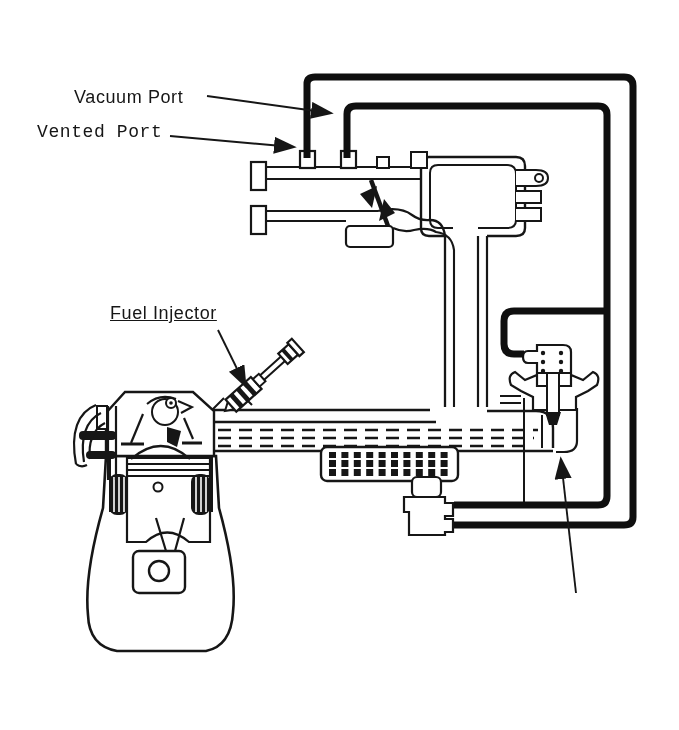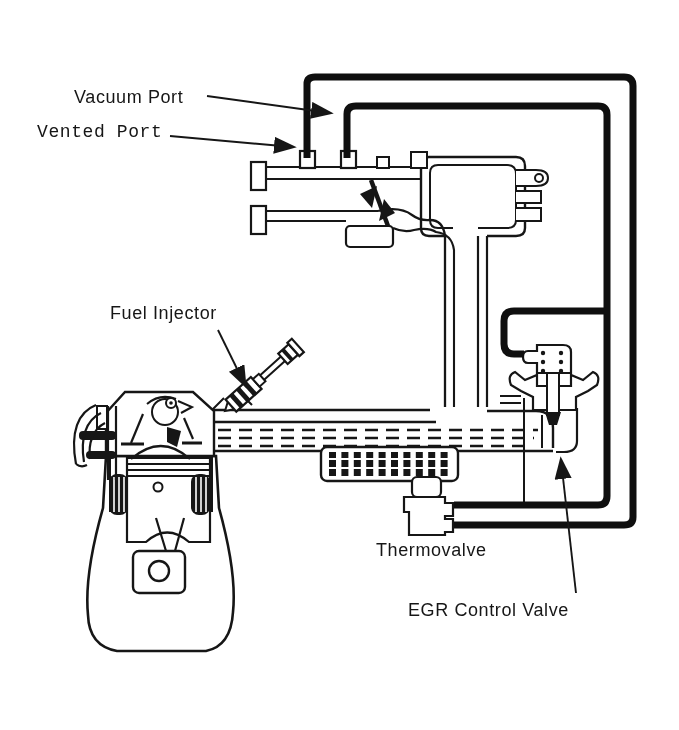--- a/index.html
+++ b/index.html
@@ -7,21 +7,21 @@
     position:relative;width:679px;height:730px;background:#fff;overflow:hidden;
     font-family:"Liberation Sans", sans-serif;
   }
   .stage svg{position:absolute;left:0;top:0;}
   .diagram-label{
     position:absolute;color:#161616;font-size:18px;letter-spacing:.6px;
     white-space:nowrap;line-height:1;font-family:"Liberation Sans", sans-serif;
   }
   .lbl-vacuum{left:74px;top:88px;}
   .lbl-vented{left:37px;top:123px;font-family:Liberation Mono, monospace;}
-  .lbl-injector{left:110px;top:304px;}
+  .lbl-injector{left:110px;top:304px;text-decoration:underline;}
   .lbl-thermo{left:376px;top:541px;}
   .lbl-egr{left:408px;top:601px;}
 </style>
 </head>
 <body>
 
 <div class="stage">
 
 <svg width="679" height="730" viewBox="0 0 679 730">
   <defs>
@@ -185,16 +185,14 @@
     <path d="M207,96 L330,113" marker-end="url(#ah)"></path>
     <path d="M170,136 L293,147" marker-end="url(#ah)"></path>
     <path d="M218,330 L245,385" marker-end="url(#ah)"></path>
     <path d="M576,593 L561,460" marker-end="url(#ah)"></path>
   </g>
 </svg>
 
 <span class="diagram-label lbl-vacuum">Vacuum Port</span>
 <span class="diagram-label lbl-vented">Vented Port</span>
 <span class="diagram-label lbl-injector">Fuel Injector</span>
-<span class="diagram-label lbl-thermo">Thermovalve</span>
-<span class="diagram-label lbl-egr">EGR Control Valve</span>
 
 </div>
 
 </body></html>

